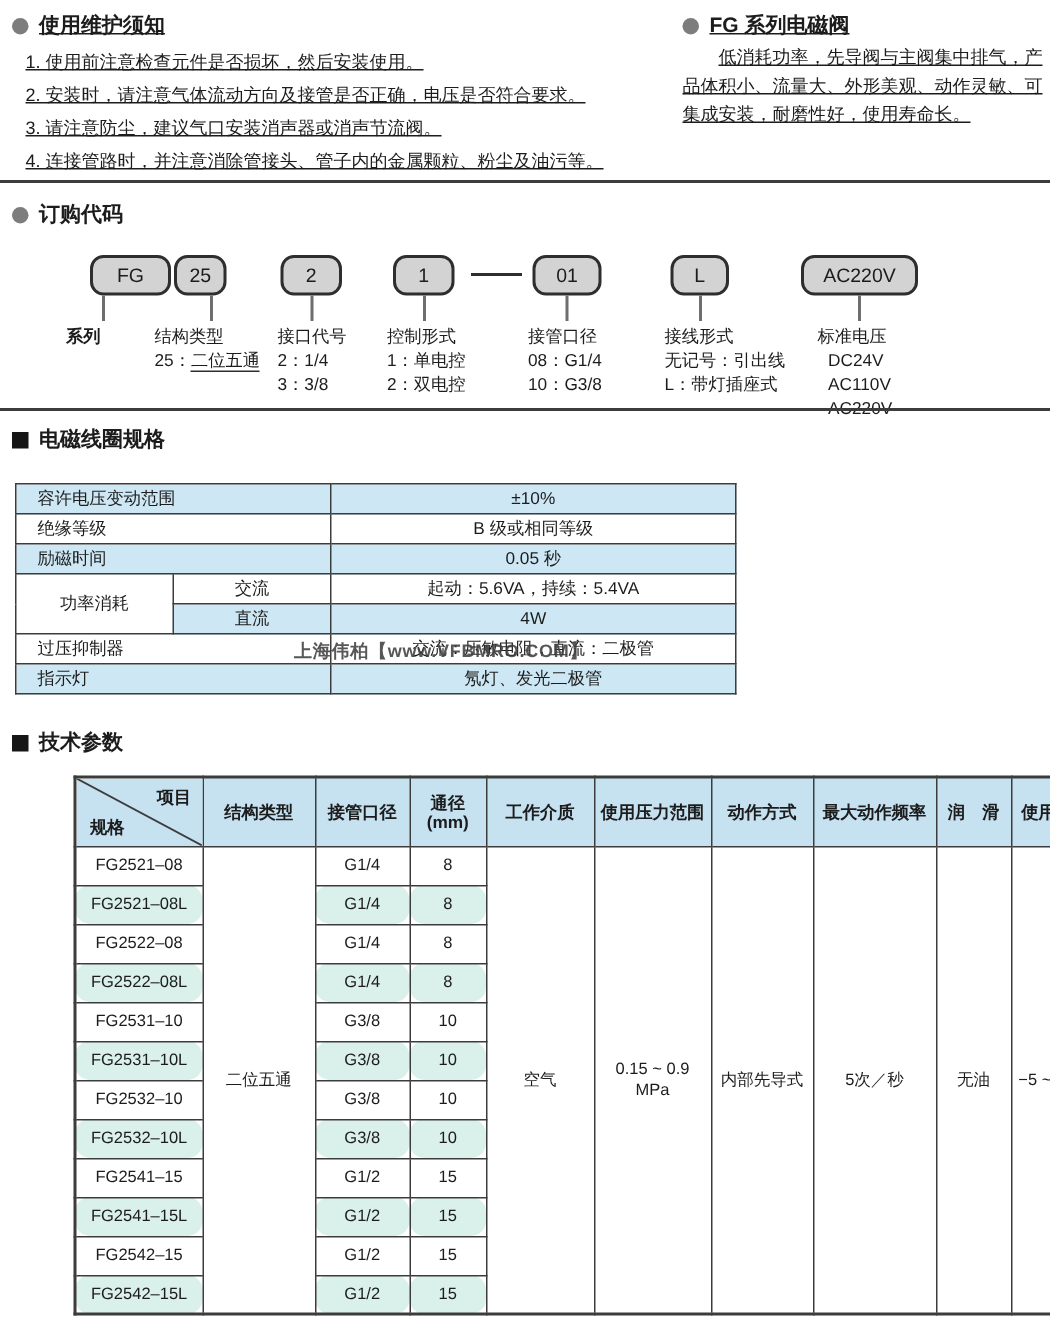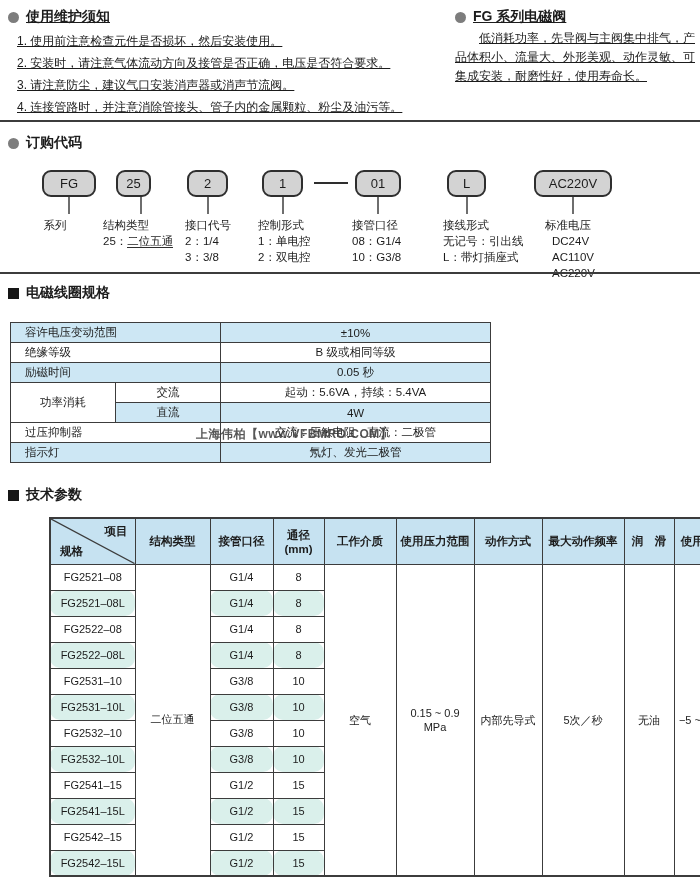--- a/index.html
+++ b/index.html
@@ -94,23 +94,23 @@
     </div>
   </div>
 
   <div class="hr hr1"></div>
 
   <div class="sec-head order-head">
     <span class="dot"></span>
     <span>订购代码</span>
   </div>
   <div class="order-canvas" id="order-canvas">
-      <div class="code-box" style="left: 42px; width: 54px;">FG</div>
+      <div class="code-box" style="left: 60px; width: 54px;">FG</div>
       <div class="code-tick" style="left: 68px;"></div>
-      <div class="code-labels" style="left: 30px; width: 50px; text-align: center;">
+      <div class="code-labels" style="left: 44px; width: 50px;  font-weight: bold;">
         <div>系列</div>
       </div>
       <div class="code-box" style="left: 116px; width: 35px;">25</div>
       <div class="code-tick" style="left: 140px;"></div>
       <div class="code-labels" style="left: 103px;">
         <div>结构类型</div>
         <div><span>25：</span><span class="u">二位五通</span></div>
       </div>
       <div class="code-box" style="left: 187px; width: 41px;">2</div>
       <div class="code-tick" style="left: 206.5px;"></div>

